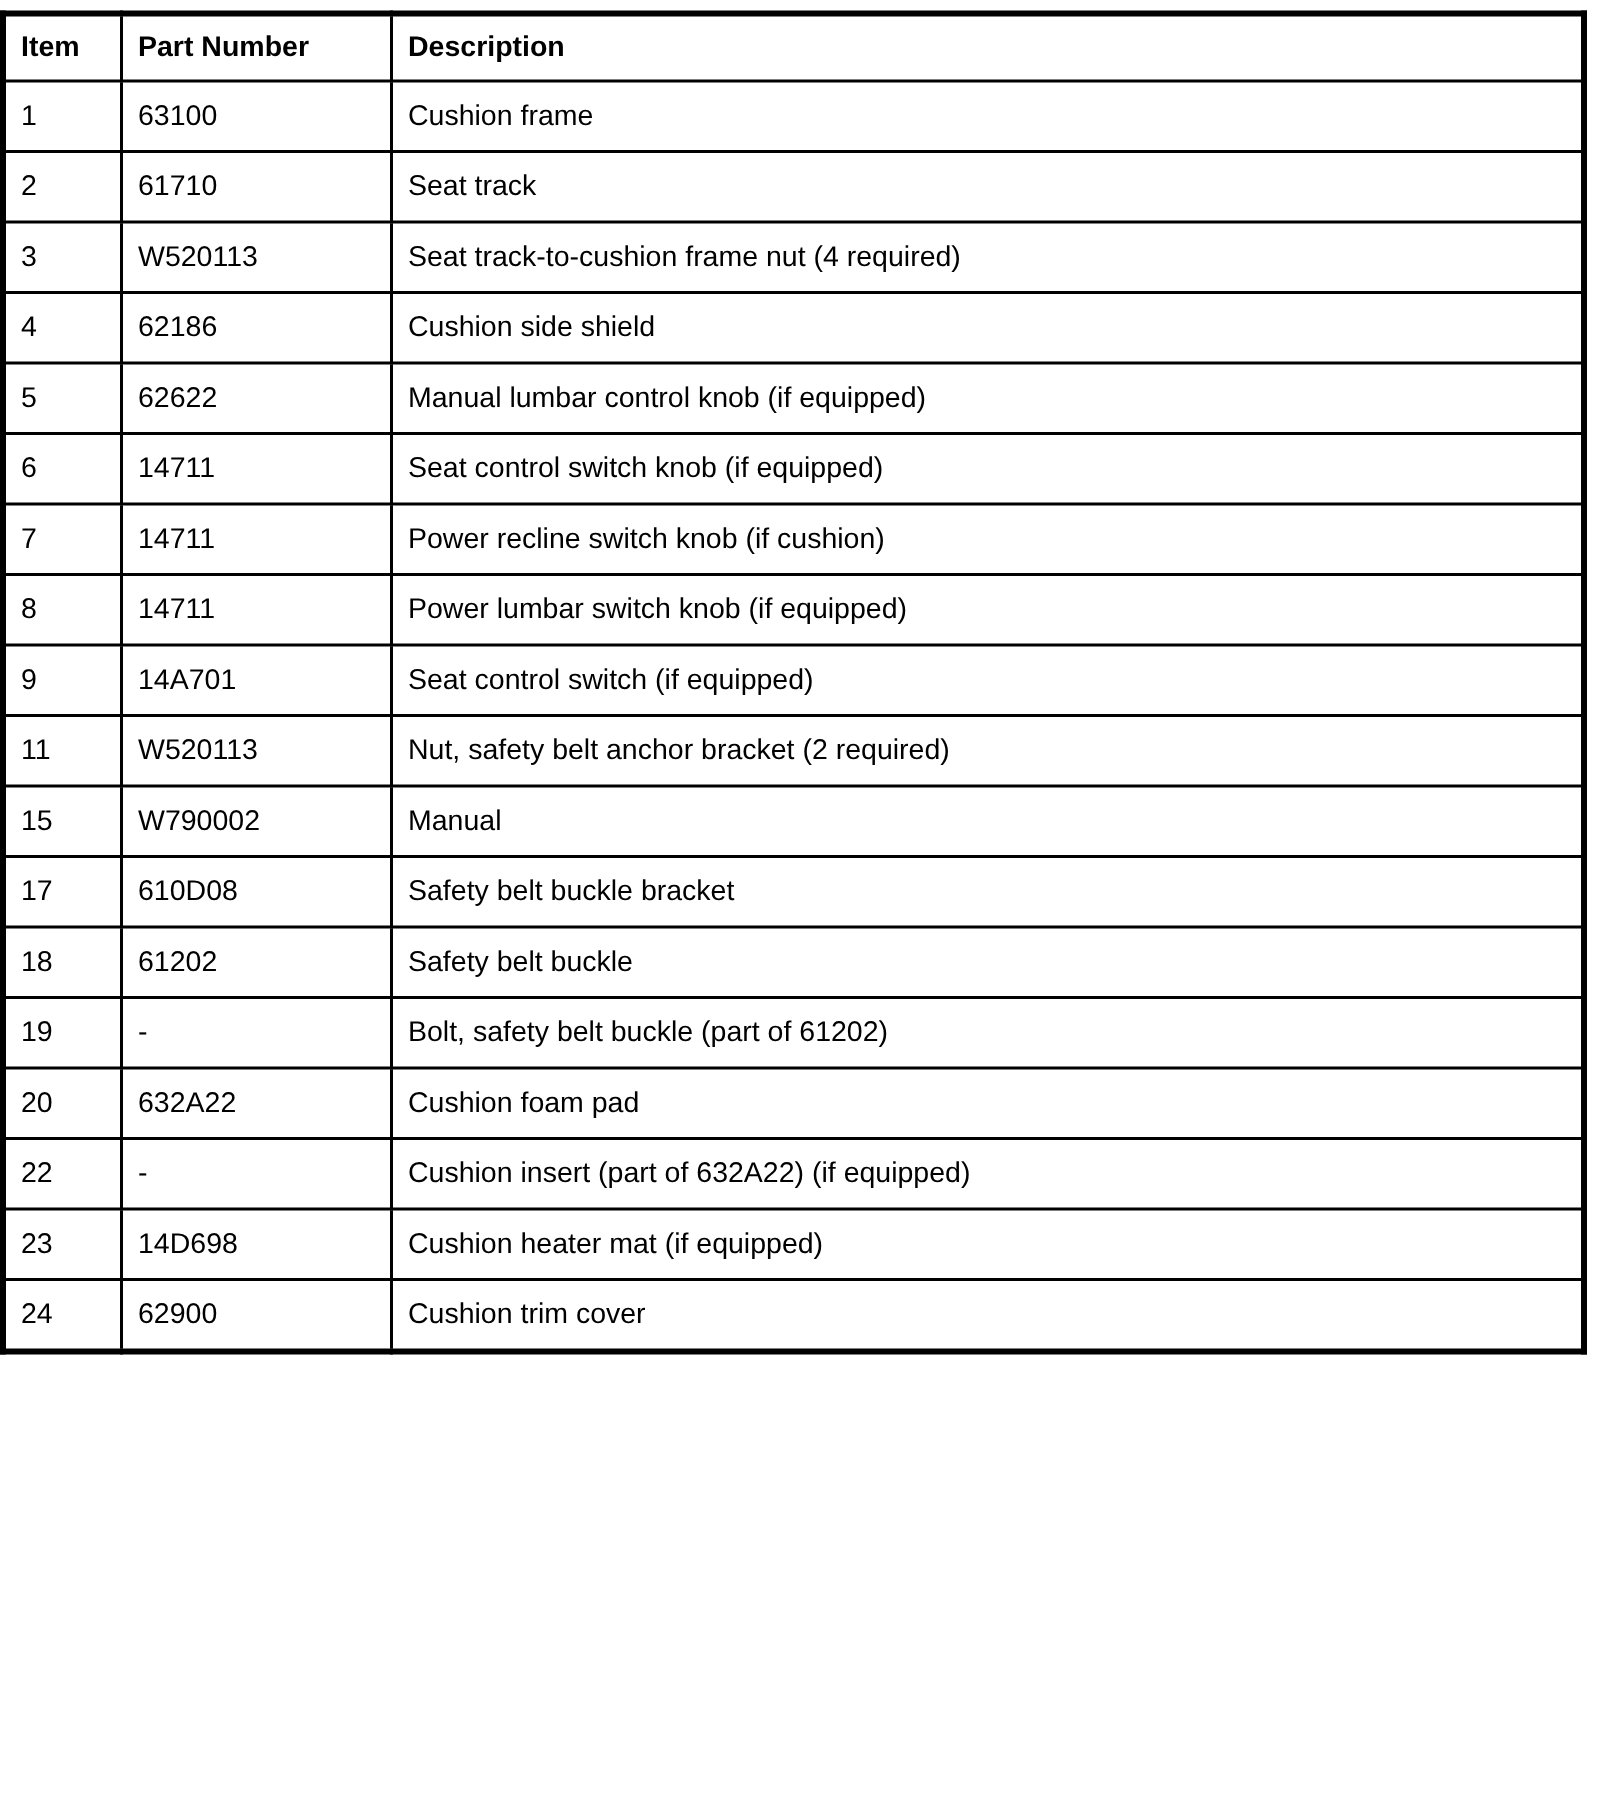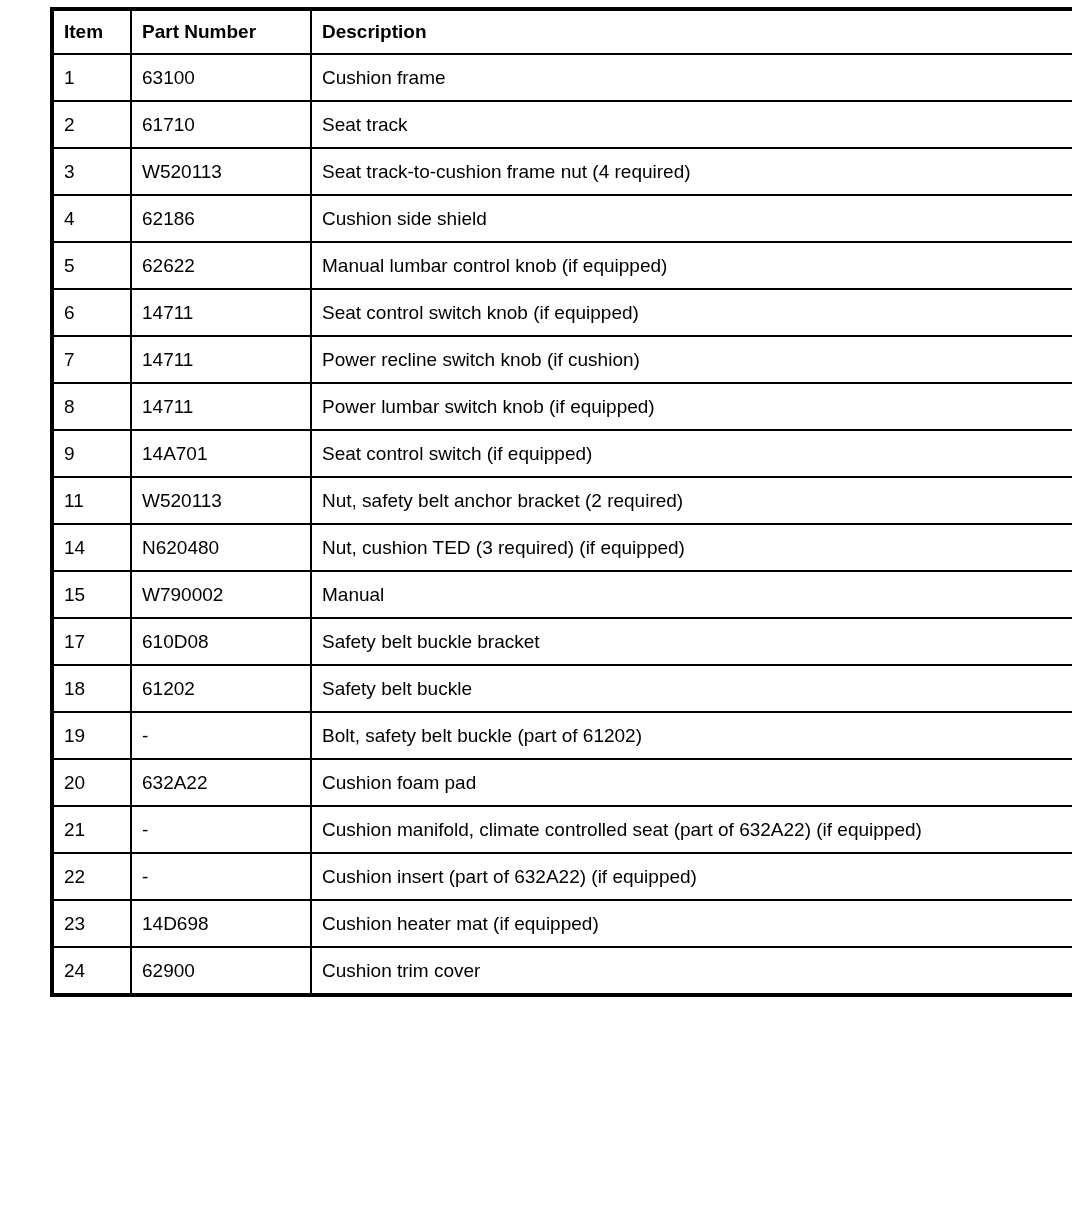--- a/index.html
+++ b/index.html
@@ -8,22 +8,21 @@
     background: #ffffff;
   }
   body {
     width: 1072px;
     height: 1212px;
     font-family: "Liberation Sans", sans-serif;
     color: #000000;
     box-sizing: border-box;
   }
   .table-wrap {
-    padding: 7px 22px;
-    margin-left: 28px;
+    padding: 7px 0;
   }
   table.parts {
     border-collapse: collapse;
     table-layout: fixed;
     width: 1058px;
     border: 4px solid #000000;
   }
   table.parts th,
   table.parts td {
     border: 2px solid #000000;
@@ -102,25 +101,20 @@
           <td class="col-item">9</td>
           <td class="col-part">14A701</td>
           <td class="col-desc-cell">Seat control switch (if equipped)</td>
         </tr>
         <tr>
           <td class="col-item">11</td>
           <td class="col-part">W520113</td>
           <td class="col-desc-cell">Nut, safety belt anchor bracket (2 required)</td>
         </tr>
         <tr>
-          <td class="col-item">14</td>
-          <td class="col-part">N620480</td>
-          <td class="col-desc-cell">Nut, cushion TED (3 required) (if equipped)</td>
-        </tr>
-        <tr>
           <td class="col-item">15</td>
           <td class="col-part">W790002</td>
           <td class="col-desc-cell">Manual</td>
         </tr>
         <tr>
           <td class="col-item">17</td>
           <td class="col-part">610D08</td>
           <td class="col-desc-cell">Safety belt buckle bracket</td>
         </tr>
         <tr>
@@ -132,25 +126,20 @@
           <td class="col-item">19</td>
           <td class="col-part">-</td>
           <td class="col-desc-cell">Bolt, safety belt buckle (part of 61202)</td>
         </tr>
         <tr>
           <td class="col-item">20</td>
           <td class="col-part">632A22</td>
           <td class="col-desc-cell">Cushion foam pad</td>
         </tr>
         <tr>
-          <td class="col-item">21</td>
-          <td class="col-part">-</td>
-          <td class="col-desc-cell">Cushion manifold, climate controlled seat (part of 632A22) (if equipped)</td>
-        </tr>
-        <tr>
           <td class="col-item">22</td>
           <td class="col-part">-</td>
           <td class="col-desc-cell">Cushion insert (part of 632A22) (if equipped)</td>
         </tr>
         <tr>
           <td class="col-item">23</td>
           <td class="col-part">14D698</td>
           <td class="col-desc-cell">Cushion heater mat (if equipped)</td>
         </tr>
         <tr>

